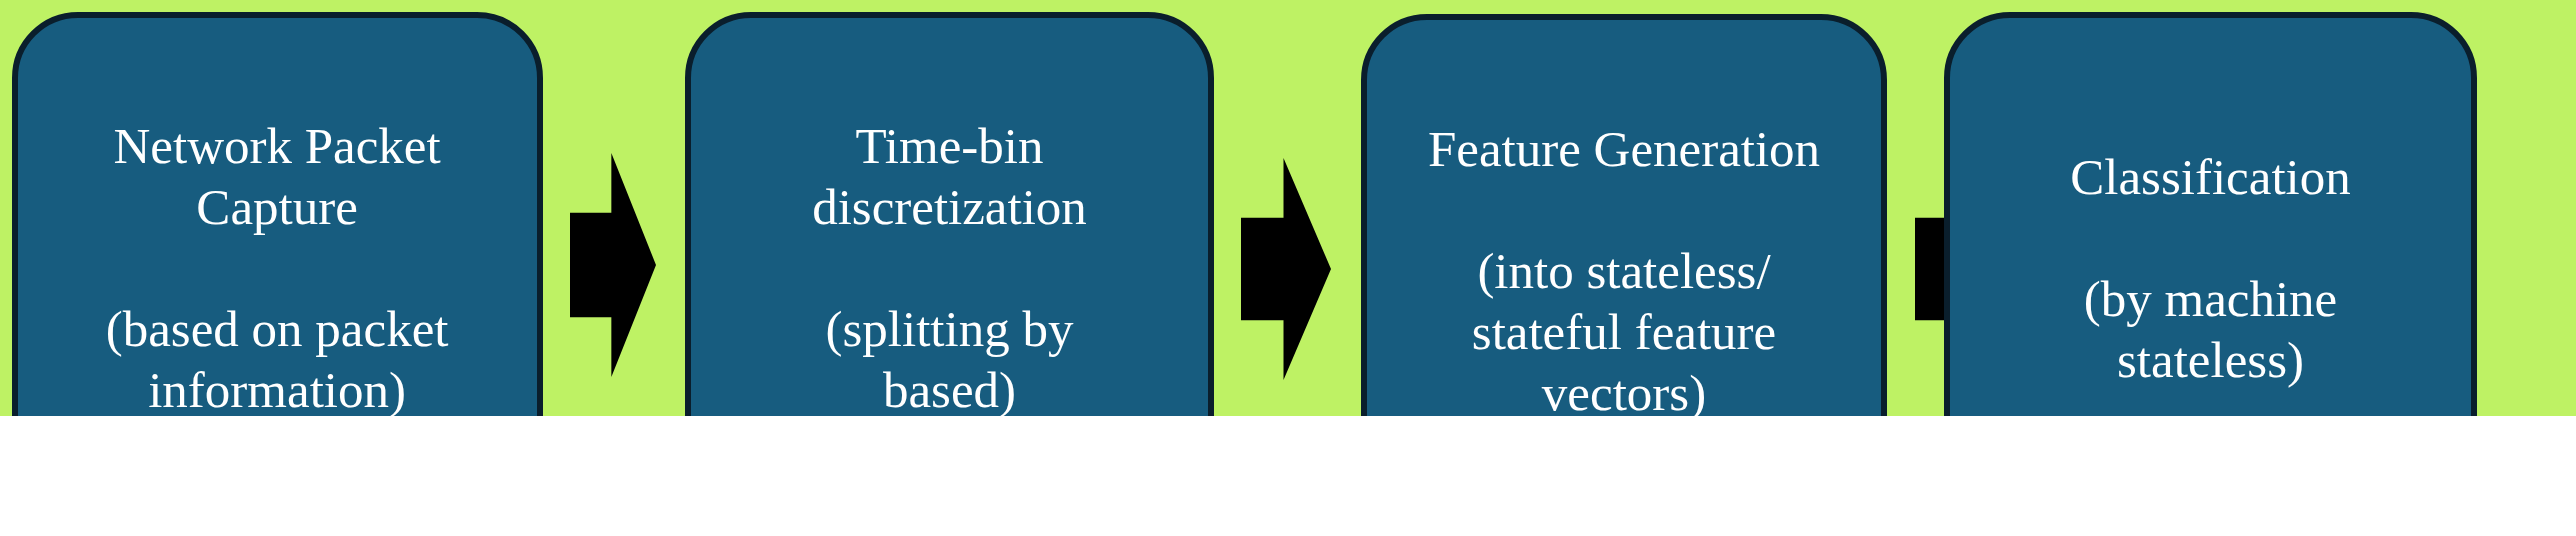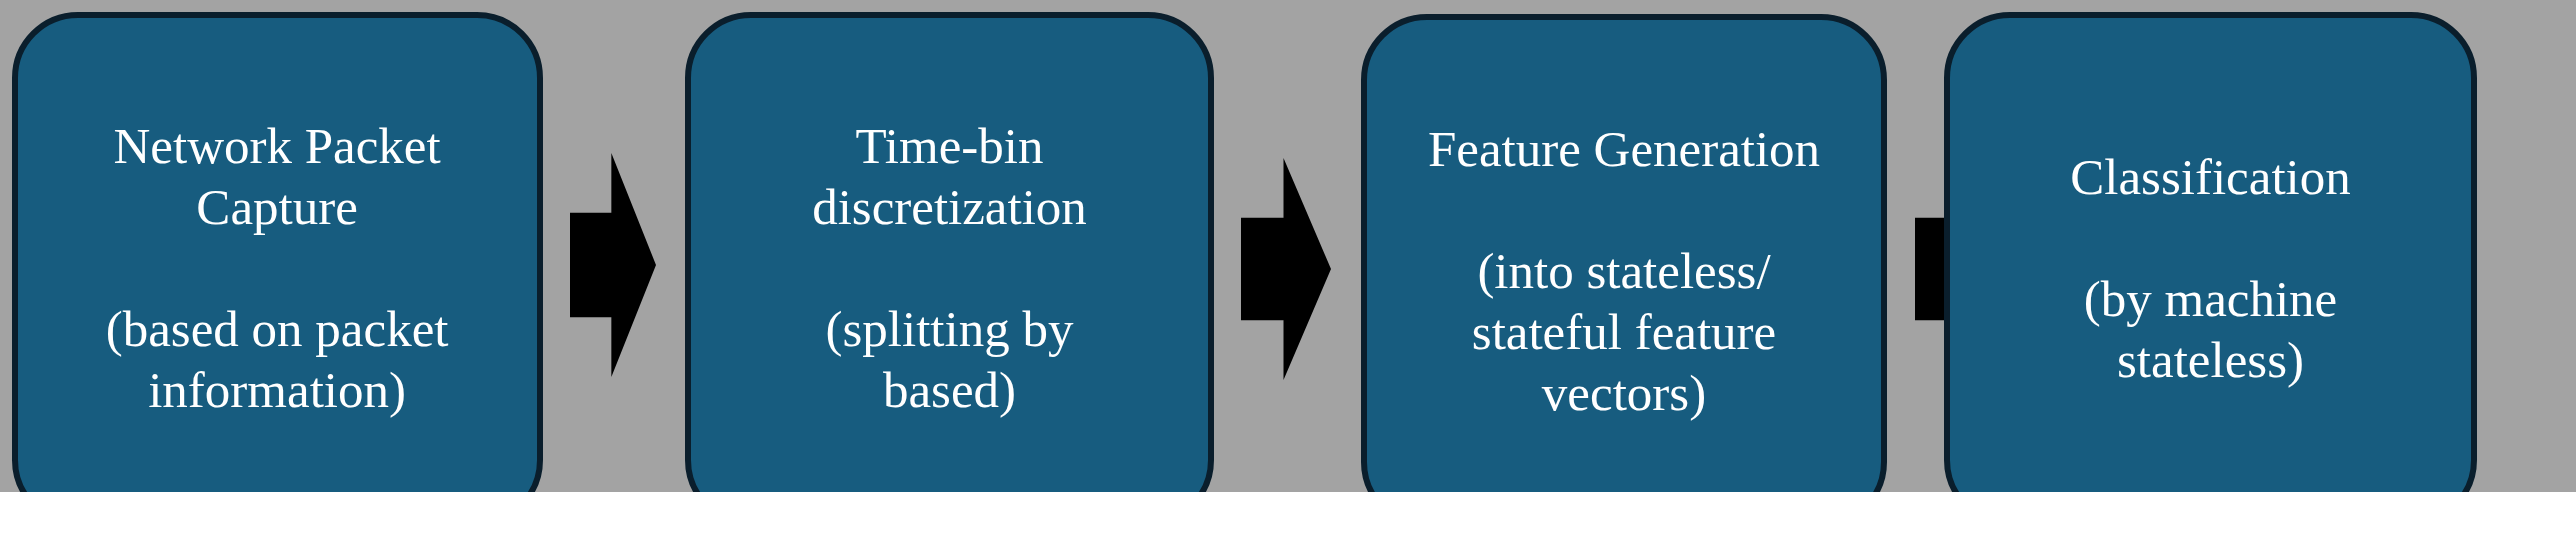--- a/index.html
+++ b/index.html
@@ -7,22 +7,22 @@
     margin: 0;
     padding: 0;
     background: #ffffff;
   }
   body {
     font-family: "Liberation Serif", "DejaVu Serif", serif;
   }
   #canvas {
     position: relative;
     width: 2576px;
-    height: 492px;
-    background: #a3a3a3;
+    height: 416px;
+    background: #bef264;
     overflow: hidden;
   }
   .stage-box {
     position: absolute;
     box-sizing: border-box;
     background: #175C7F;
     border: 6.6px solid #0A1E2C;
     border-radius: 66px;
     display: flex;
     flex-direction: column;

